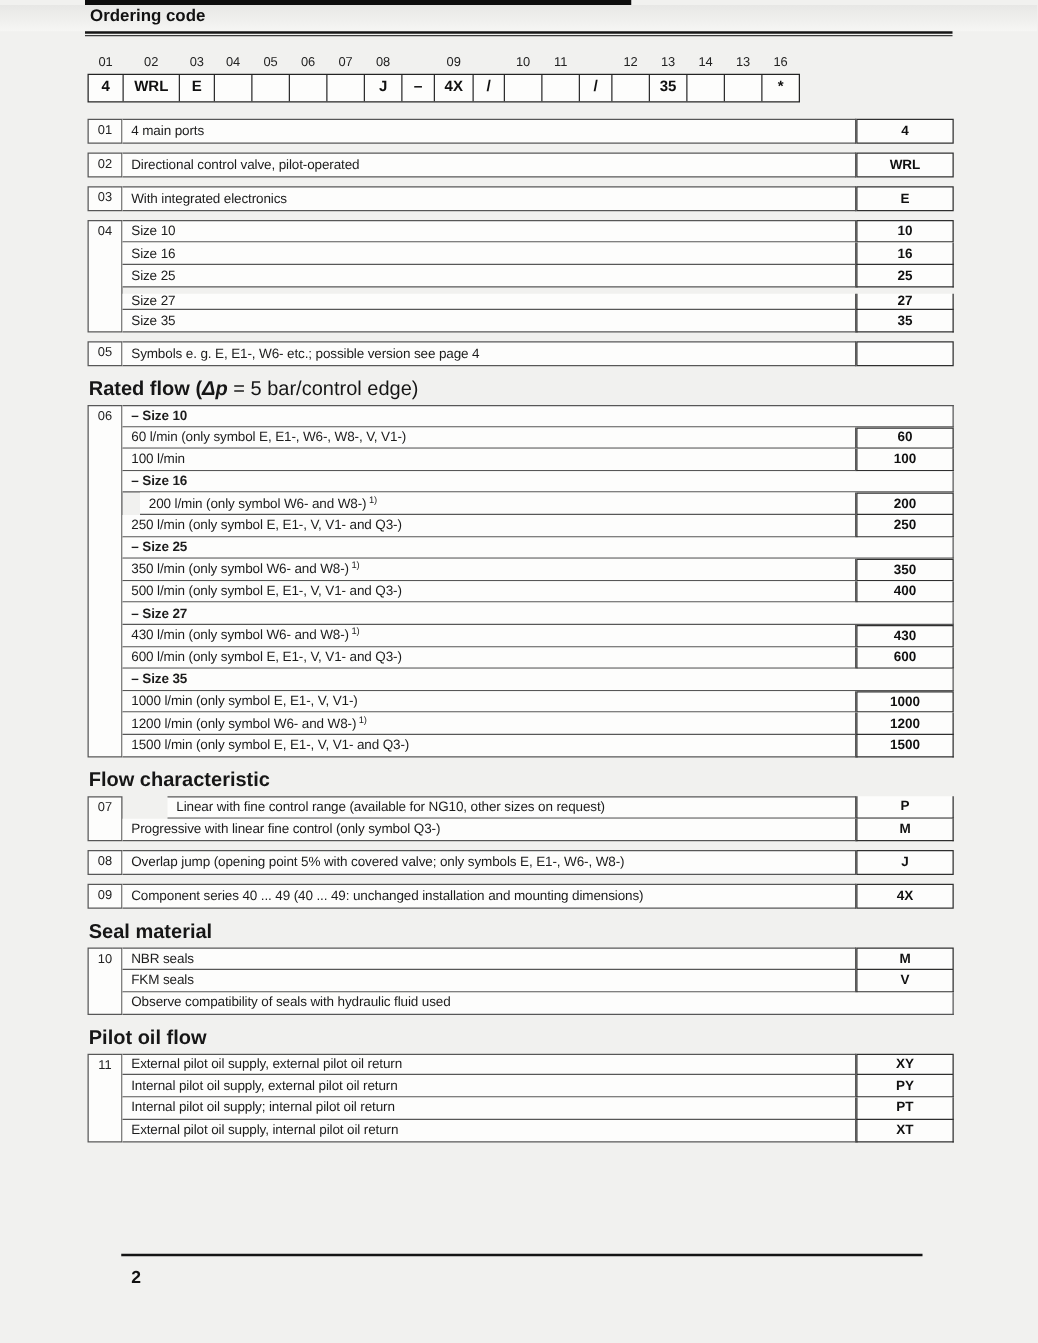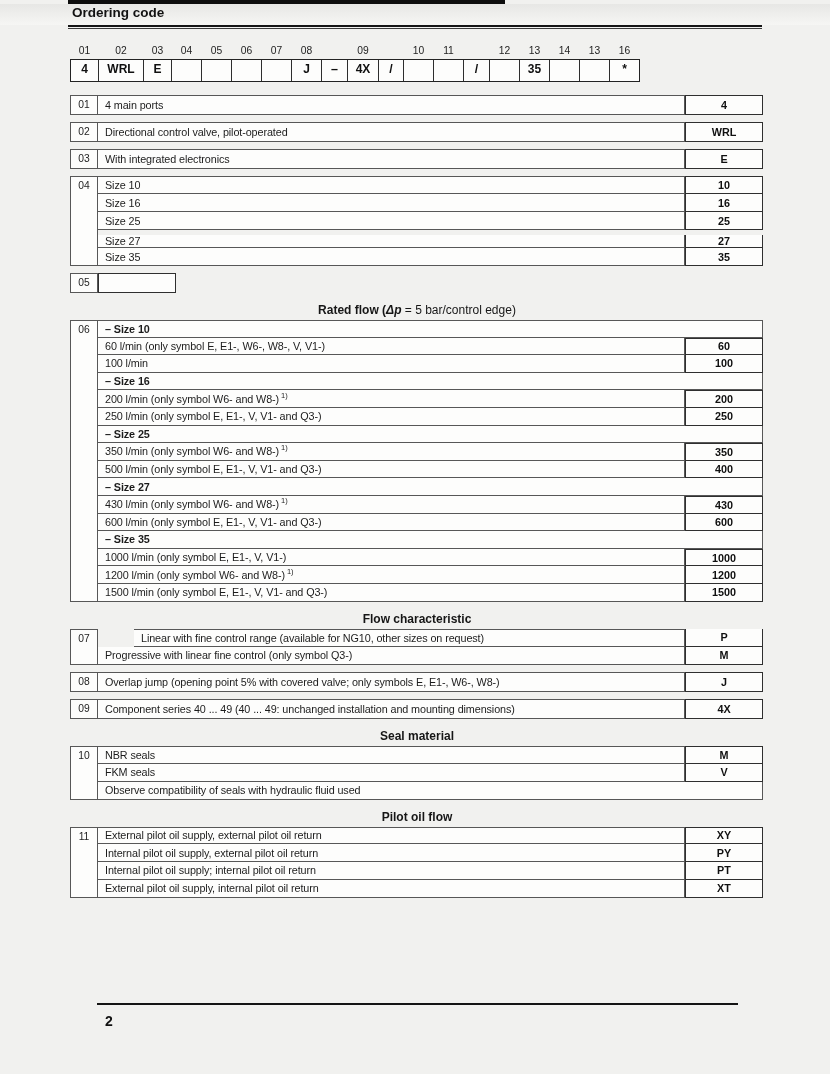--- a/index.html
+++ b/index.html
@@ -45,21 +45,21 @@
   .desc { flex: 1; display: flex; align-items: center; background: #fdfdfc;
     border: 1px solid #575757; border-left: none; padding-left: 7px;
     font-size: 10.8px; letter-spacing: -0.1px; color: #1c1c1c; min-width: 0; }
   .row + .row .desc { border-top: none; }
   .desc.hdr { font-weight: bold; }
   .code { flex: 0 0 78px; width: 78px; display: flex; align-items: center; justify-content: center;
     background: #fdfdfc; border: 1.4px solid #2f2f2f; font-weight: bold; font-size: 10.8px; color: #101010; }
   .code.stack { border-top: none; }
   sup { font-size: 7.5px; line-height: 0; position: relative; top: -3px; margin-left: 2px; }
 
-  .heading { font-size: 12px; font-weight: bold; margin: 10px 0 3px 1px; color: #161616; text-align: center; }
+  .heading { font-size: 16px; font-weight: bold; margin: 10px 0 3px 1px; color: #161616; }
   .heading .it { font-style: italic; }
   .heading .nrm { font-weight: normal; }
 
   
   .footer-rule { position: absolute; top: 1003px; left: 97px; width: 641px; border-top: 2.6px solid #141414; }
   .page-num { position: absolute; top: 1013px; left: 105px; font-size: 14px; font-weight: bold; color: #111; }
 </style>
 </head>
 <body>
 
@@ -162,20 +162,21 @@
             <div class="row" style="height: 18px;">
               <div class="desc">Size 35</div>
               <div class="code stack">35</div>
             </div>
           </div>
         </div>
         <div class="group">
           <div class="no-cell">05</div>
           <div class="rows">
             <div class="row" style="height: 20px;">
+              <div class="desc">Symbols e. g. E, E1-, W6- etc.; possible version see page 4</div>
               <div class="code"></div>
             </div>
           </div>
         </div>
         <div class="heading"><span>Rated flow (</span><span class="it">Δp</span><span class="nrm"> = 5 bar/control edge)</span></div>
         <div class="group">
           <div class="no-cell">06</div>
           <div class="rows">
             <div class="row" style="height: 17.6px;">
               <div class="desc hdr">– Size 10</div>
@@ -184,21 +185,21 @@
               <div class="desc">60 l/min (only symbol E, E1-, W6-, W8-, V, V1-)</div>
               <div class="code">60</div>
             </div>
             <div class="row" style="height: 17.6px;">
               <div class="desc">100 l/min</div>
               <div class="code stack">100</div>
             </div>
             <div class="row" style="height: 17.6px;">
               <div class="desc hdr">– Size 16</div>
             </div>
-            <div class="row" style="height: 17.6px;">
+            <div class="row" style="height: 17.6px; margin-left: 14px;">
               <div class="desc">200 l/min (only symbol W6- and W8-)<sup>1)</sup></div>
               <div class="code">200</div>
             </div>
             <div class="row" style="height: 17.6px;">
               <div class="desc">250 l/min (only symbol E, E1-, V, V1- and Q3-)</div>
               <div class="code stack">250</div>
             </div>
             <div class="row" style="height: 17.6px;">
               <div class="desc hdr">– Size 25</div>
             </div>

